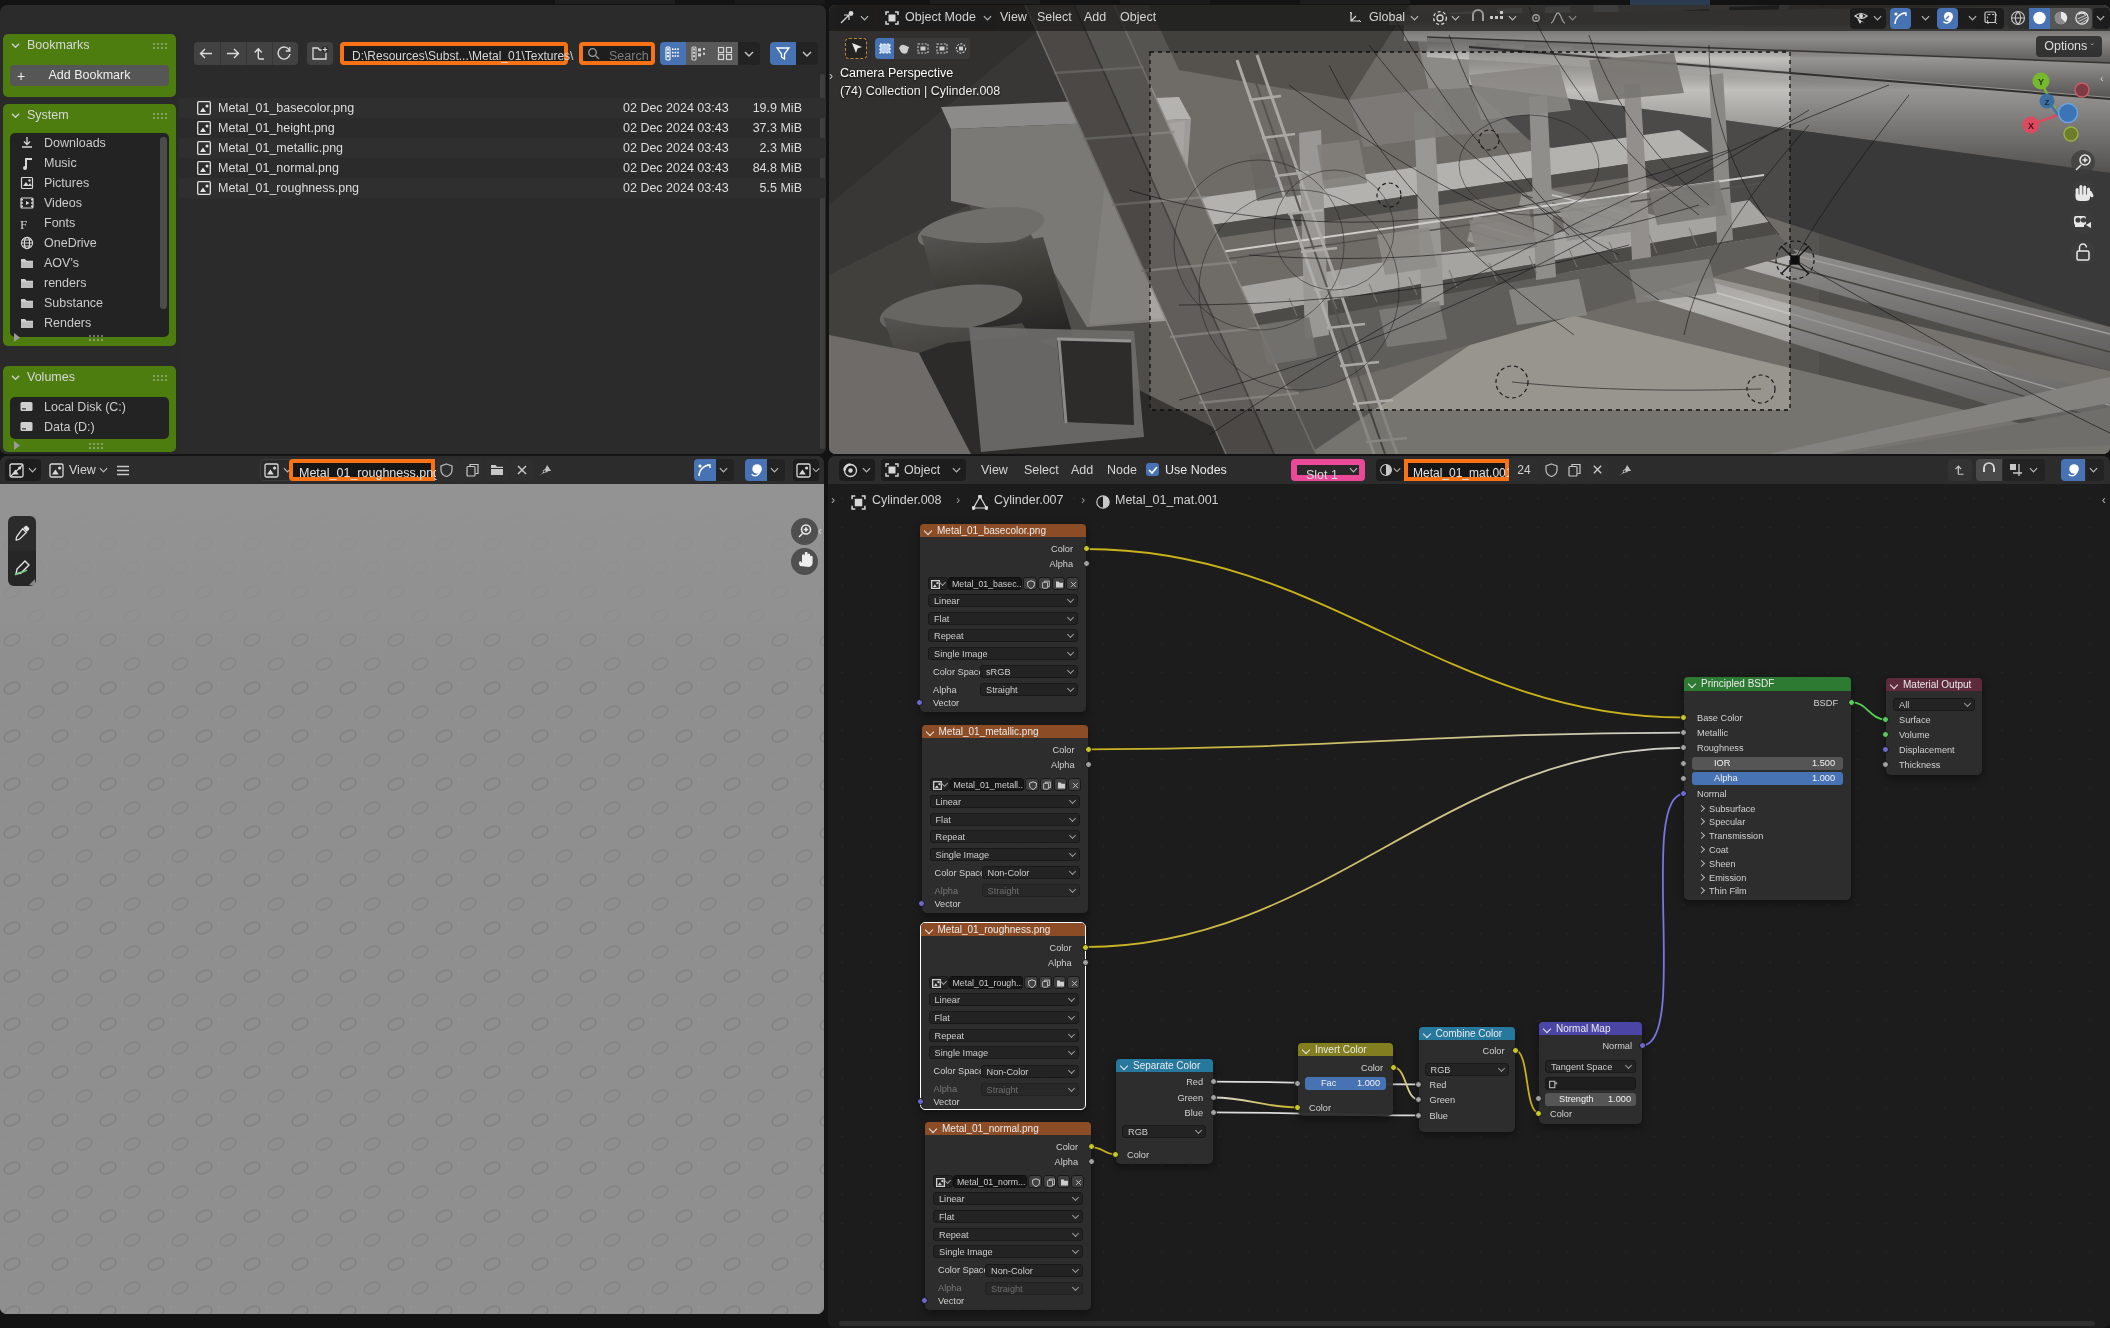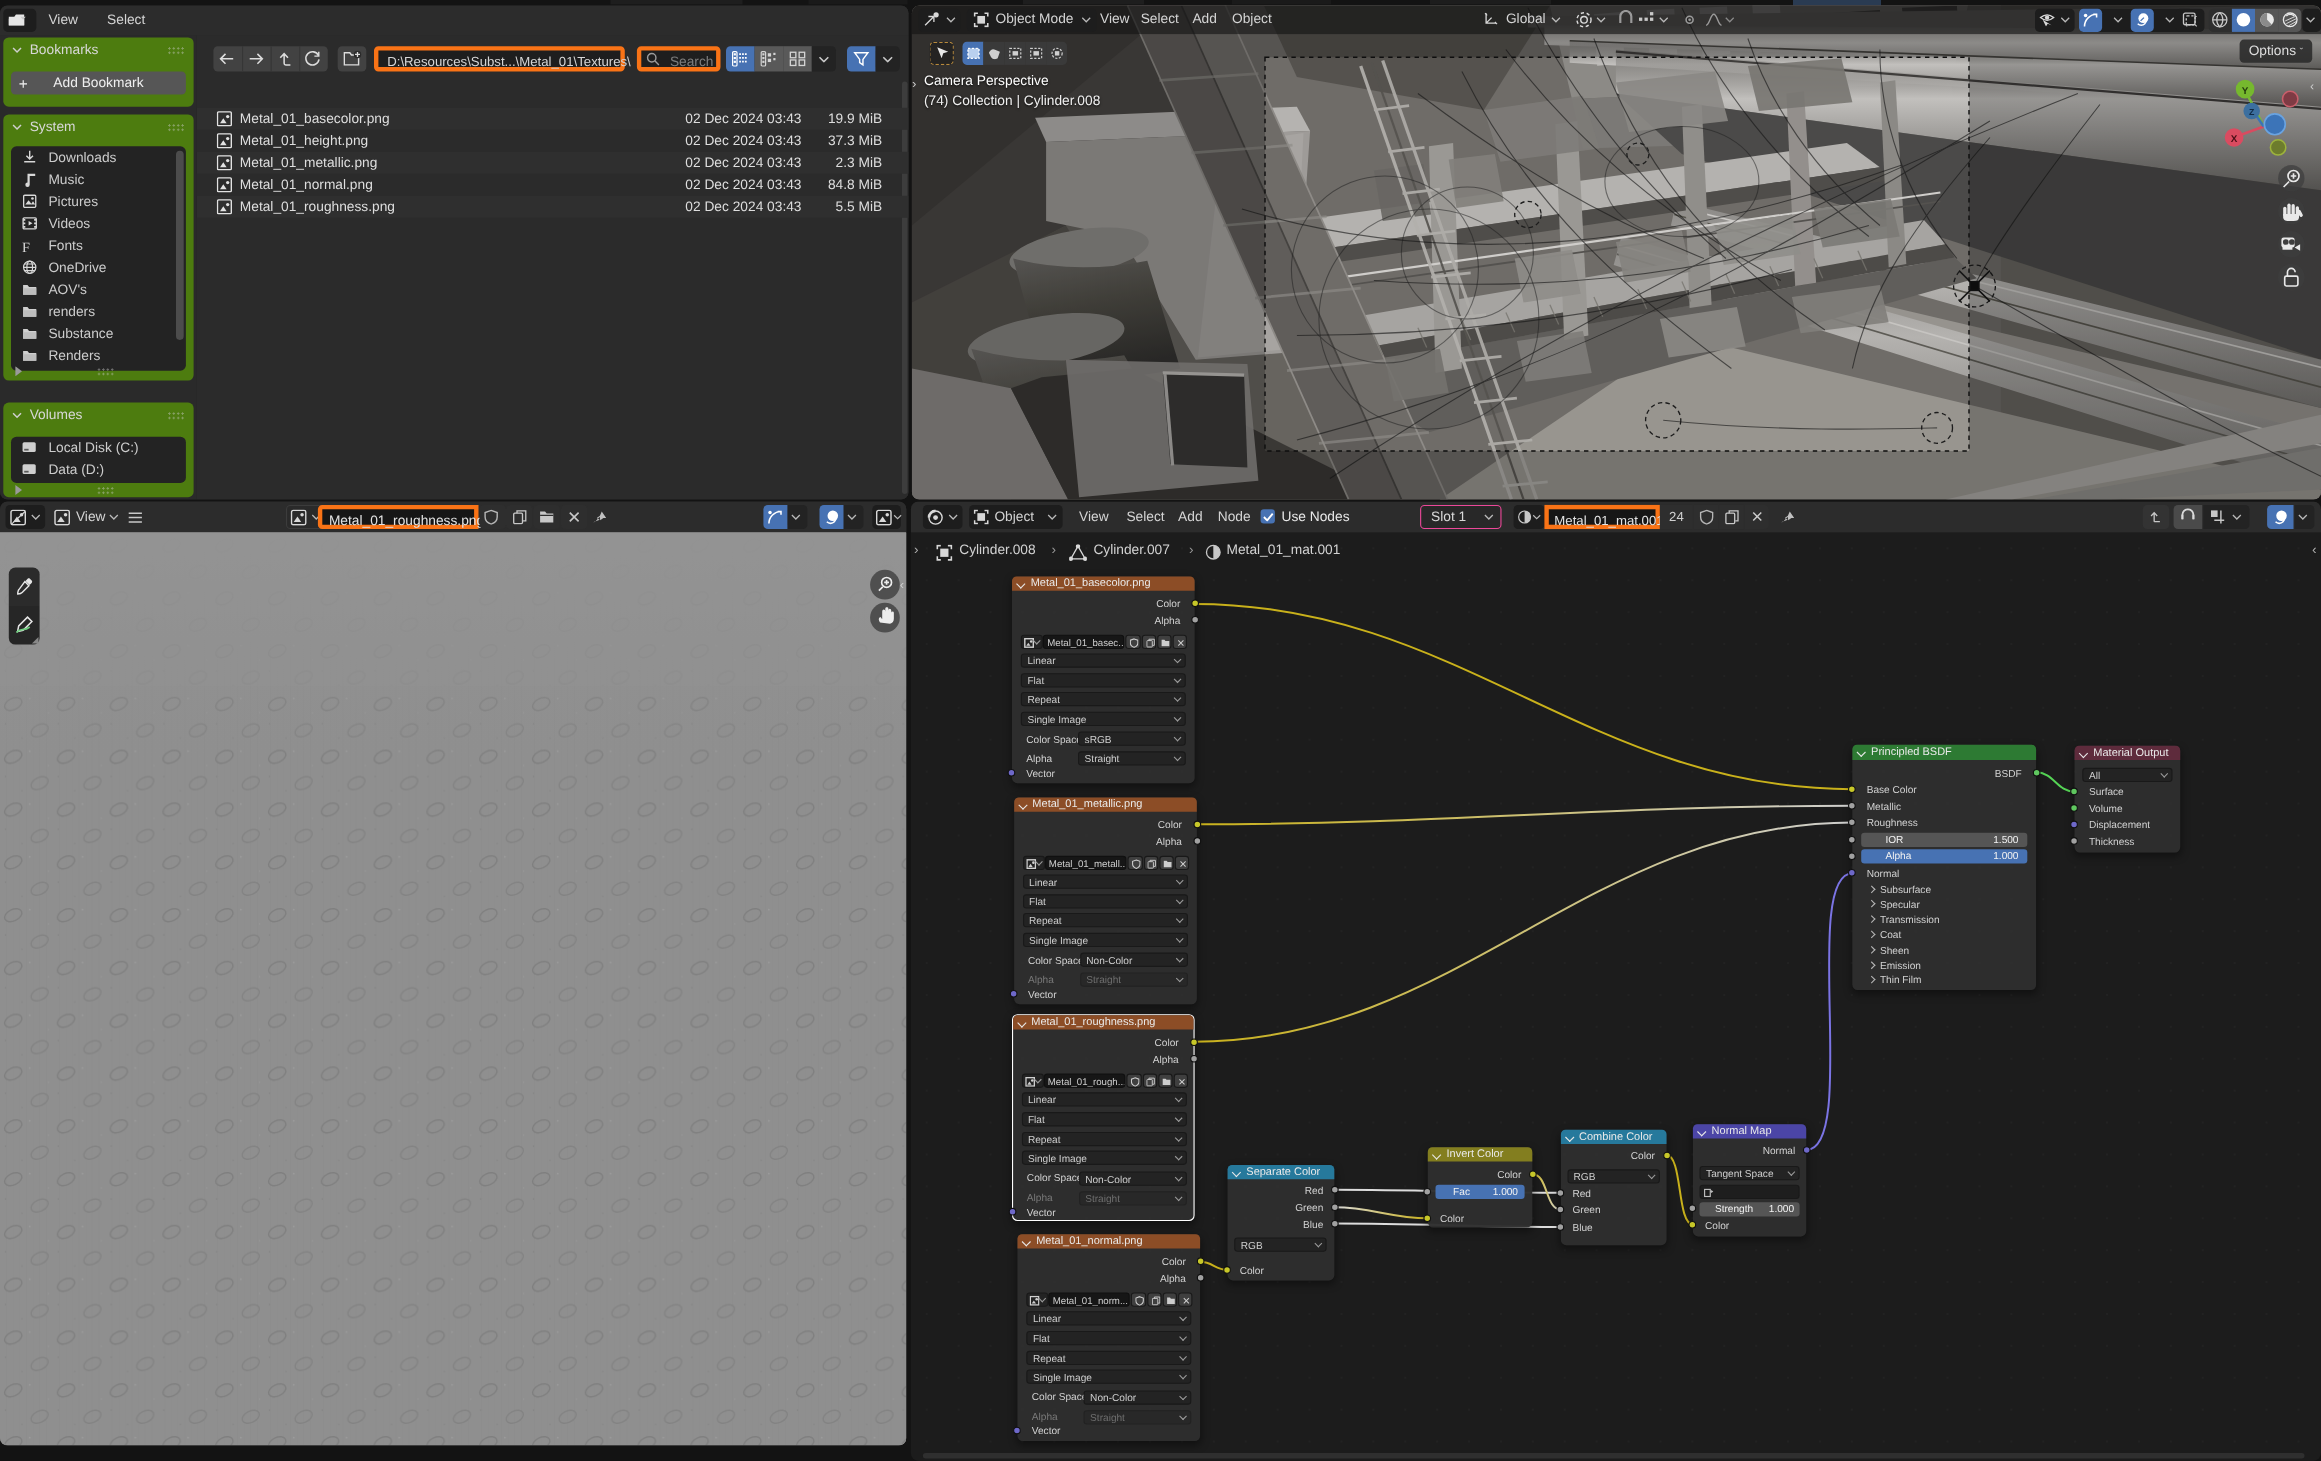--- a/index.html
+++ b/index.html
@@ -50,31 +50,20 @@
 </style></head>
 <body>
 <div id="root">
   <div style="position:absolute;left:555px;top:0;width:120px;height:4px;background:#1e1e1e"></div>
   <div style="position:absolute;left:735px;top:0;width:90px;height:4px;background:#1a1a1a"></div>
   <div style="position:absolute;left:930px;top:0;width:110px;height:4px;background:#1e1e1e"></div>
   <div style="position:absolute;left:1120px;top:0;width:90px;height:4px;background:#1a1a1a"></div>
   <div style="position:absolute;left:1300px;top:0;width:110px;height:4px;background:#1d1d1d"></div>
   <div style="position:absolute;left:1630px;top:0;width:80px;height:5px;background:#2a3b52"></div>
   <div id="fb" class="ed">
-    <div class="hdr">
-      <div class="btn" style="left:3px;top:3px;width:30px;height:21px;background:#1d1d1d">
-        <svg width="30" height="21" viewBox="0 0 30 21">
-            <path d="M5 7.2h5l1.5-2h7.5v10H5z" fill="#e5e5e5"></path>
-            <path d="M5 9h14v6H5z" fill="#e5e5e5"></path>
-            <path d="M22 9l3 3.4 3-3.4z" fill="#c9c9c9" transform="translate(-2,0) scale(.8)"></path>
-          </svg>
-      </div>
-      <span class="mi" style="margin-left:44px">View</span>
-      <span class="mi" style="margin-left:22px">Select</span>
-    </div>
     <div id="fb-side">
       <div class="panel" style="top:2px;height:63px">
         <div class="caret">
             <svg width="9" height="7" viewBox="0 0 10 6" fill="none" stroke="#cfcfcf" stroke-width="1.5">
               <path d="M1 1l4 4 4-4"></path>
             </svg>
           </div>
         <div class="ph">Bookmarks</div>
           <div class="grip"></div>
         <div style="position:absolute;left:7px;right:7px;top:31px;height:21px;background:#565656;border-radius:4px;color:#efefef;font-size:12.5px;line-height:21px;text-align:center">Add Bookmark</div>
@@ -871,21 +860,21 @@
         </svg>
       <span class="mi" style="position:absolute;left:153px;top:0;line-height:28px">View</span>
       <span class="mi" style="position:absolute;left:196px;top:0;line-height:28px">Select</span>
       <span class="mi" style="position:absolute;left:243px;top:0;line-height:28px">Add</span>
       <span class="mi" style="position:absolute;left:279px;top:0;line-height:28px">Node</span>
       <div style="position:absolute;left:318px;top:7px;width:13px;height:13px;background:#4772b3;border-radius:3px"></div>
       <svg class="ico" style="left:320px;top:10px" width="10" height="8" viewBox="0 0 10 8" fill="none" stroke="#fff" stroke-width="1.7">
           <path d="M1 4l3 3 5-6"></path>
         </svg>
       <span class="mi" style="position:absolute;left:337px;top:0;line-height:28px;color:#e8e8e8">Use Nodes</span>
-      <div class="fld" style="left:463px;top:3px;width:74px;height:22px;background:#282828;border:1px solid #ec4899;color:#d8d8d8;font-size:12.5px;line-height:20px;padding-left:9px">Slot 1</div>
+      <div class="fld" style="left:463px;top:3px;width:74px;height:22px;background:#282828;border:6px solid #ec4899;color:#d8d8d8;font-size:12.5px;line-height:20px;padding-left:9px">Slot 1</div>
       <svg class="ico" style="left:521px;top:11px" width="9" height="6" viewBox="0 0 10 6" fill="none" stroke="#b8b8b8" stroke-width="1.3">
           <path d="M1 1l4 4 4-4"></path>
         </svg>
       <div class="btn" style="left:548px;top:3px;width:28px;height:22px;background:#1d1d1d"></div>
       <svg class="ico" style="left:551px;top:7px" width="14" height="14" viewBox="0 0 16 16">
           <circle cx="8" cy="8" r="6.2" fill="none" stroke="#c8c8c8" stroke-width="1.2"></circle>
           <path d="M8 1.8a6.2 6.2 0 0 1 0 12.4z" fill="#c8c8c8"></path>
         </svg>
       <svg class="ico" style="left:565px;top:11px" width="8" height="6" viewBox="0 0 10 6" fill="none" stroke="#b8b8b8" stroke-width="1.3">
           <path d="M1 1l4 4 4-4"></path>

